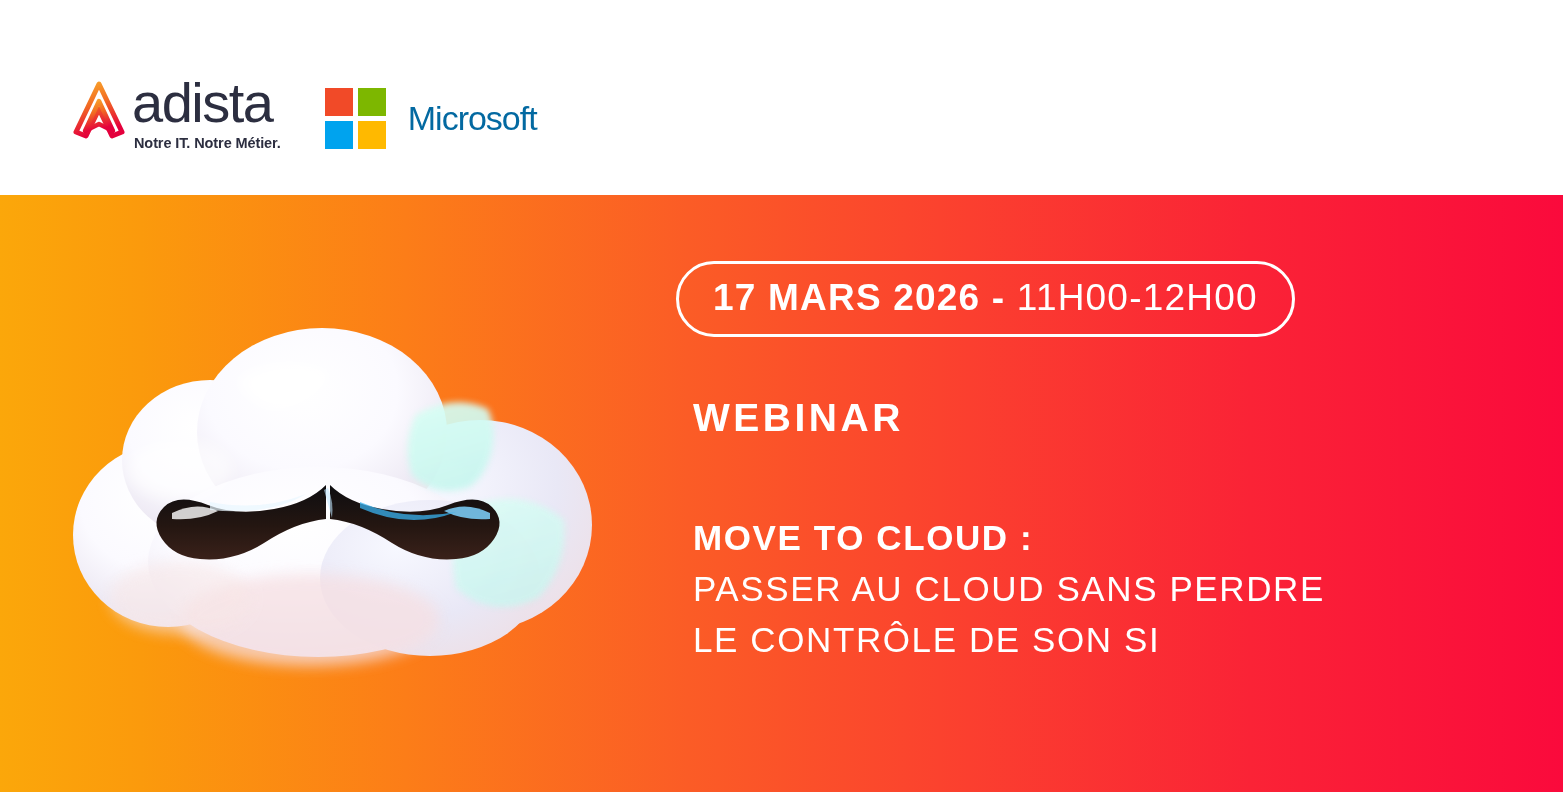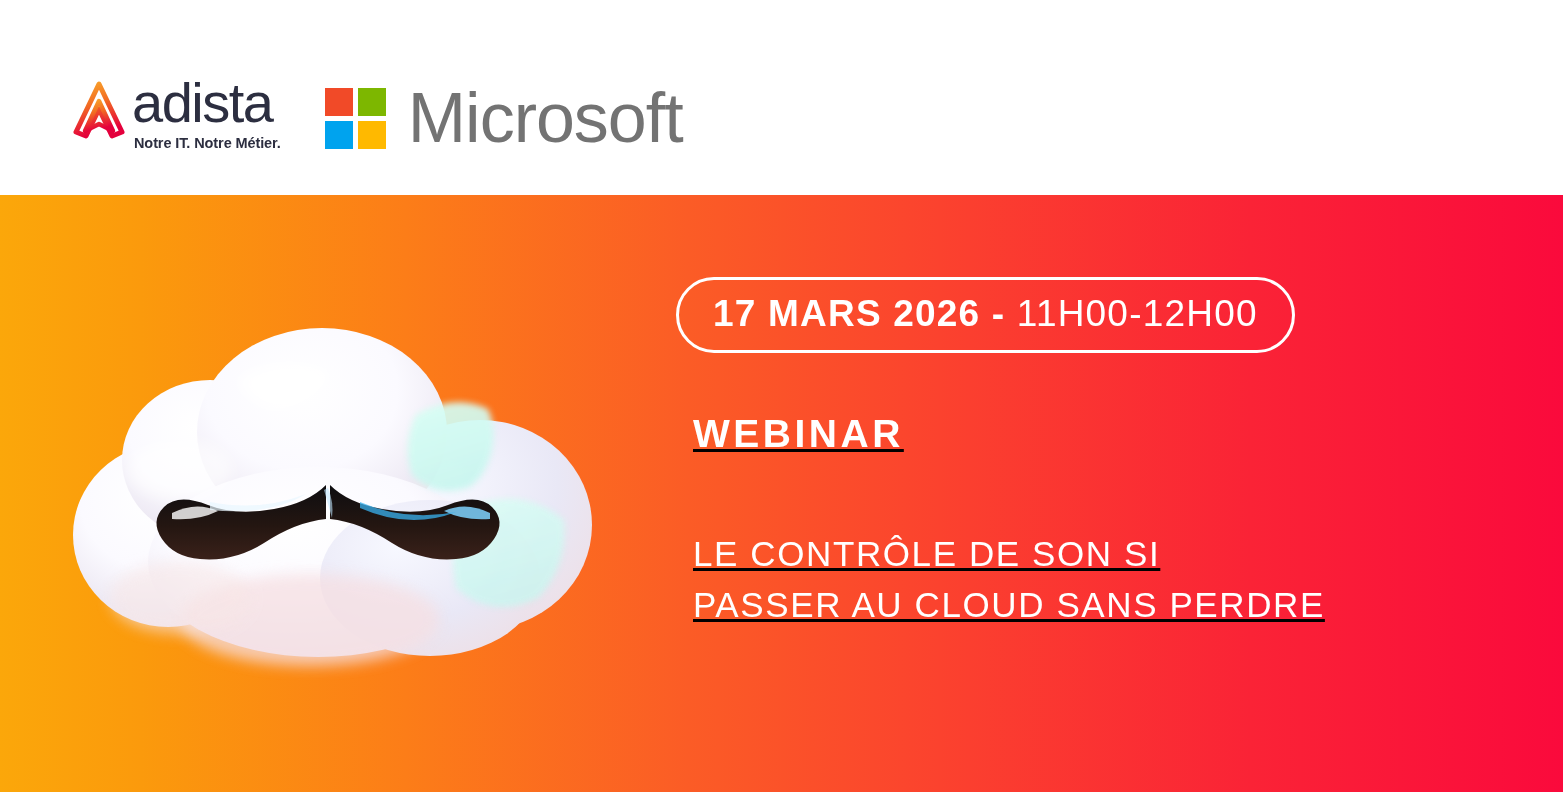--- a/index.html
+++ b/index.html
@@ -81,23 +81,23 @@
     height: 61px;
     display: grid;
     grid-template-columns: 1fr 1fr;
     grid-template-rows: 1fr 1fr;
     gap: 5px;
     flex: none;
   }
   .ms-sq { width: 100%; height: 100%; }
   .ms-word {
     font-family: "Liberation Sans", sans-serif;
-    font-size: 70px;
+    font-size: 34px;
     font-weight: 400;
-    color: #737373;
+    color: #0369a1;
     letter-spacing: -1px;
     margin-left: 22px;
     line-height: 1;
   }
 
   
   .stage {
     position: absolute;
     left: 0;
     top: 195px;
@@ -120,23 +120,22 @@
     left: 60px;
     top: 125px;
     width: 545px;
     height: 360px;
   }
 
   
   .content {
     position: absolute;
     left: 676px;
-    top: 82px;
+    top: 66px;
     width: 820px;
-    text-decoration: underline;
   }
 
   .date-pill {
     display: inline-block;
     border: 3px solid #ffffff;
     border-radius: 999px;
     padding: 13px 34px 15px 34px;
     color: #ffffff;
     white-space: nowrap;
   }
@@ -305,20 +304,21 @@
 
     <div class="content">
 
       <div class="date-pill">
         <span class="date-strong">17 MARS 2026</span><span class="date-strong"> - </span><span class="date-light">11H00-12H00</span>
       </div>
 
       <div class="webinar">WEBINAR</div>
 
       <div class="title-block">
+        <div class="title-main">MOVE TO CLOUD :</div>
+        <div class="title-sub">PASSER AU CLOUD SANS PERDRE</div>
         <div class="title-sub">LE CONTRÔLE DE SON SI</div>
-        <div class="title-sub">PASSER AU CLOUD SANS PERDRE</div>
       </div>
 
     </div>
 
   </div>
 </div>
 
 </body></html>

